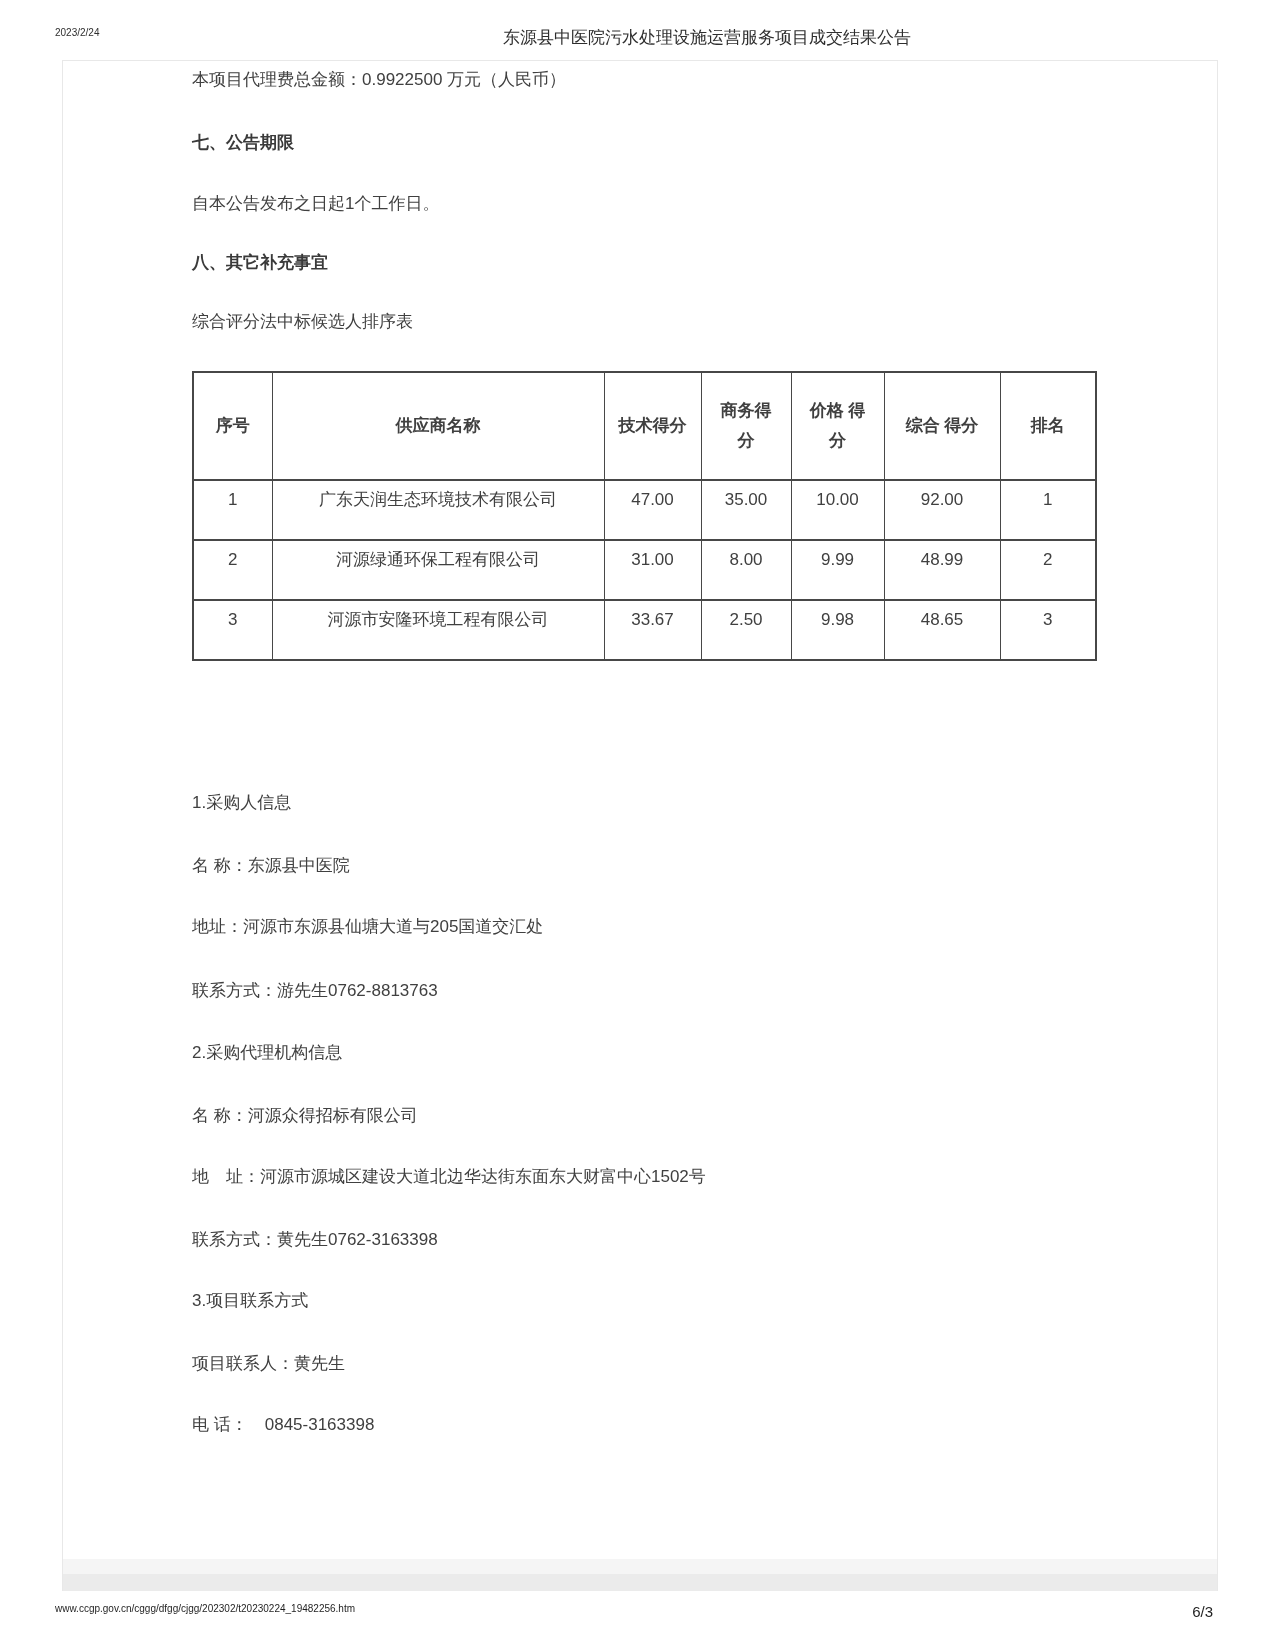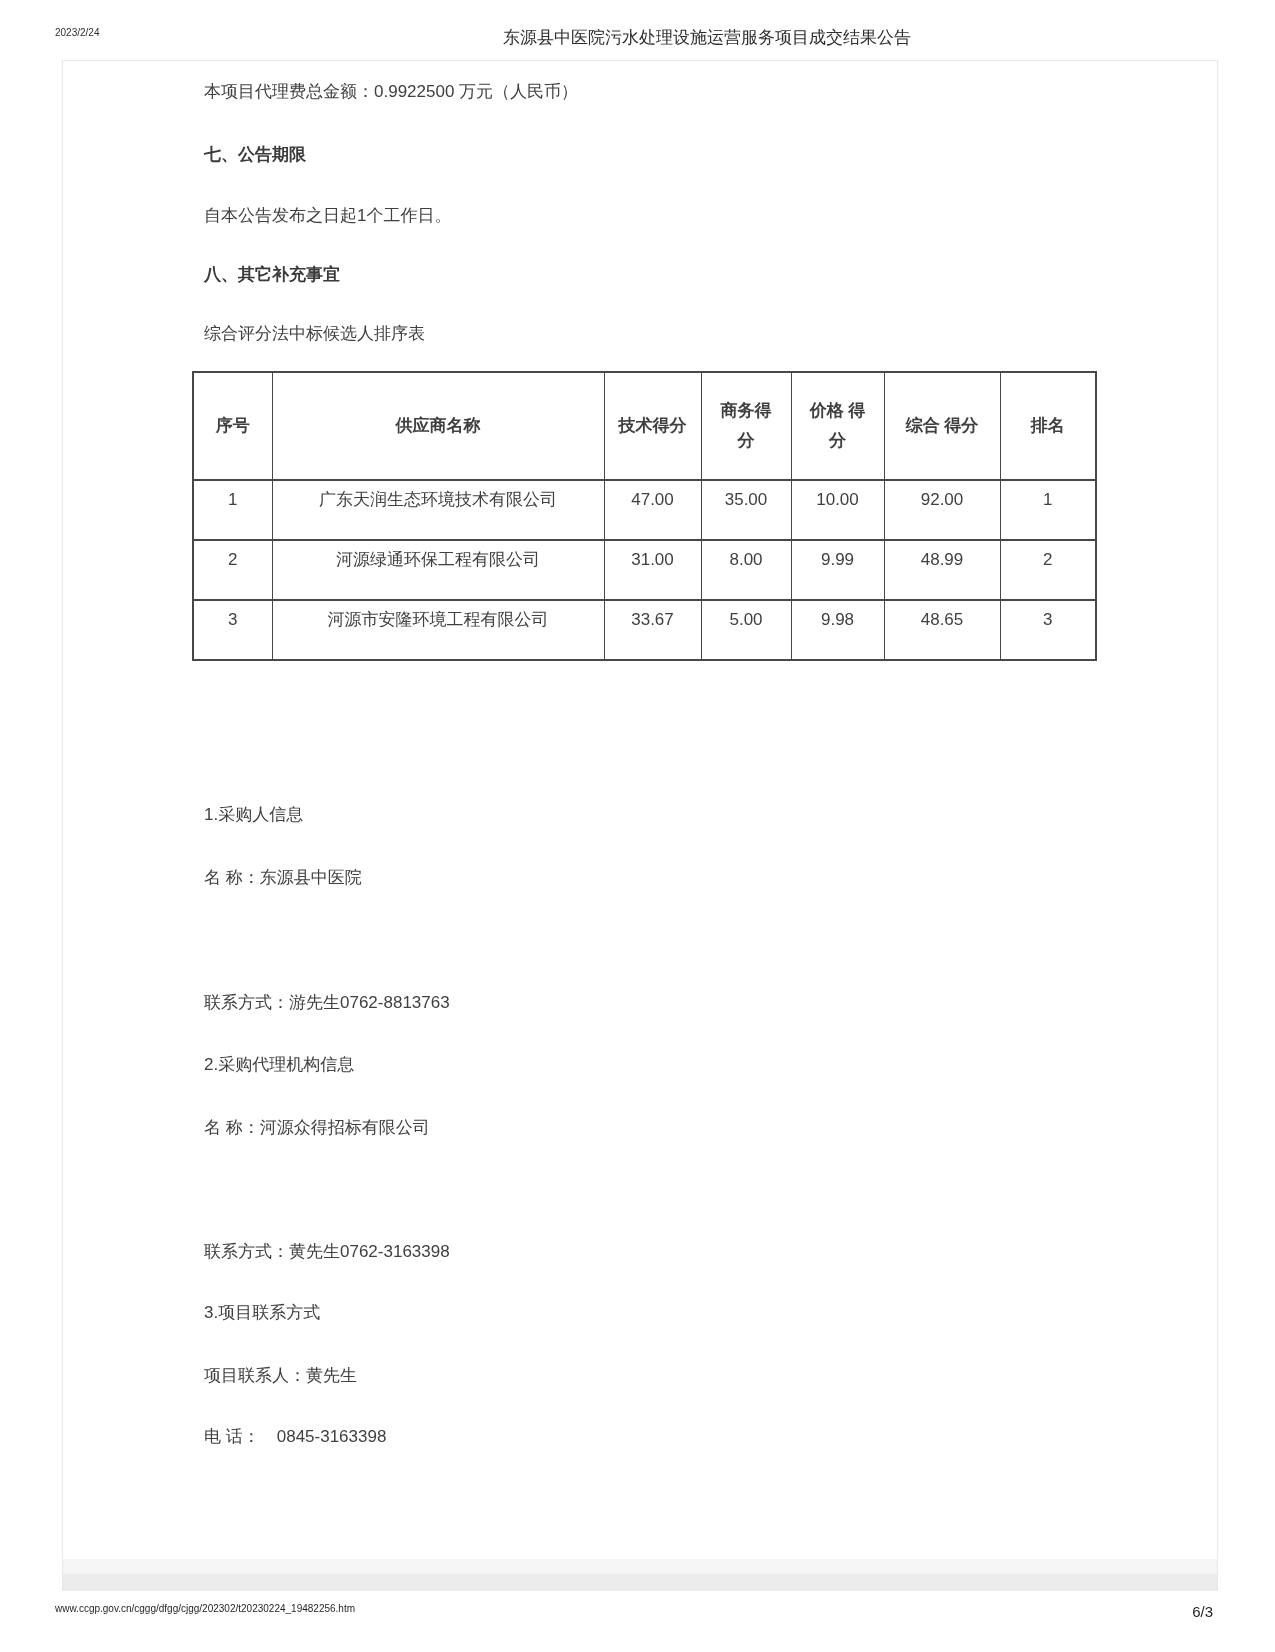--- a/index.html
+++ b/index.html
@@ -33,21 +33,21 @@
     position: absolute;
     left: 62px; top: 60px;
     width: 1154px; height: 1530px;
     background: #ffffff;
     border: 1px solid #e8e8e8;
     border-bottom: none;
   }
   .line {
     position: absolute;
     left: 129px;
-    margin: 12px;
+    margin: 0;
     font-size: 17px;
     line-height: 24px;
     color: #404040;
     white-space: pre;
   }
   .line.h {
     font-weight: bold;
     color: #3a3a3a;
   }
   
@@ -166,33 +166,35 @@
         <td>31.00</td>
         <td>8.00</td>
         <td>9.99</td>
         <td>48.99</td>
         <td>2</td>
       </tr>
       <tr>
         <td>3</td>
         <td>河源市安隆环境工程有限公司</td>
         <td>33.67</td>
-        <td>5.00</td>
+        <td>2.50</td>
         <td>9.98</td>
         <td>48.65</td>
         <td>3</td>
       </tr>
     </tbody>
   </table>
 
   <p class="line" style="top:730px">1.采购人信息</p>
   <p class="line" style="top:793px">名 称：东源县中医院</p>
+  <p class="line" style="top:854px">地址：河源市东源县仙塘大道与205国道交汇处</p>
   <p class="line" style="top:918px">联系方式：游先生0762-8813763</p>
   <p class="line" style="top:980px">2.采购代理机构信息</p>
   <p class="line" style="top:1043px">名 称：河源众得招标有限公司</p>
+  <p class="line" style="top:1104px">地　址：河源市源城区建设大道北边华达街东面东大财富中心1502号</p>
   <p class="line" style="top:1167px">联系方式：黄先生0762-3163398</p>
   <p class="line" style="top:1228px">3.项目联系方式</p>
   <p class="line" style="top:1291px">项目联系人：黄先生</p>
   <p class="line" style="top:1352px">电 话：　0845-3163398</p>
 
   <div class="band1"></div>
   <div class="band2"></div>
 </div>
 
 <div class="print-url">www.ccgp.gov.cn/cggg/dfgg/cjgg/202302/t20230224_19482256.htm</div>

